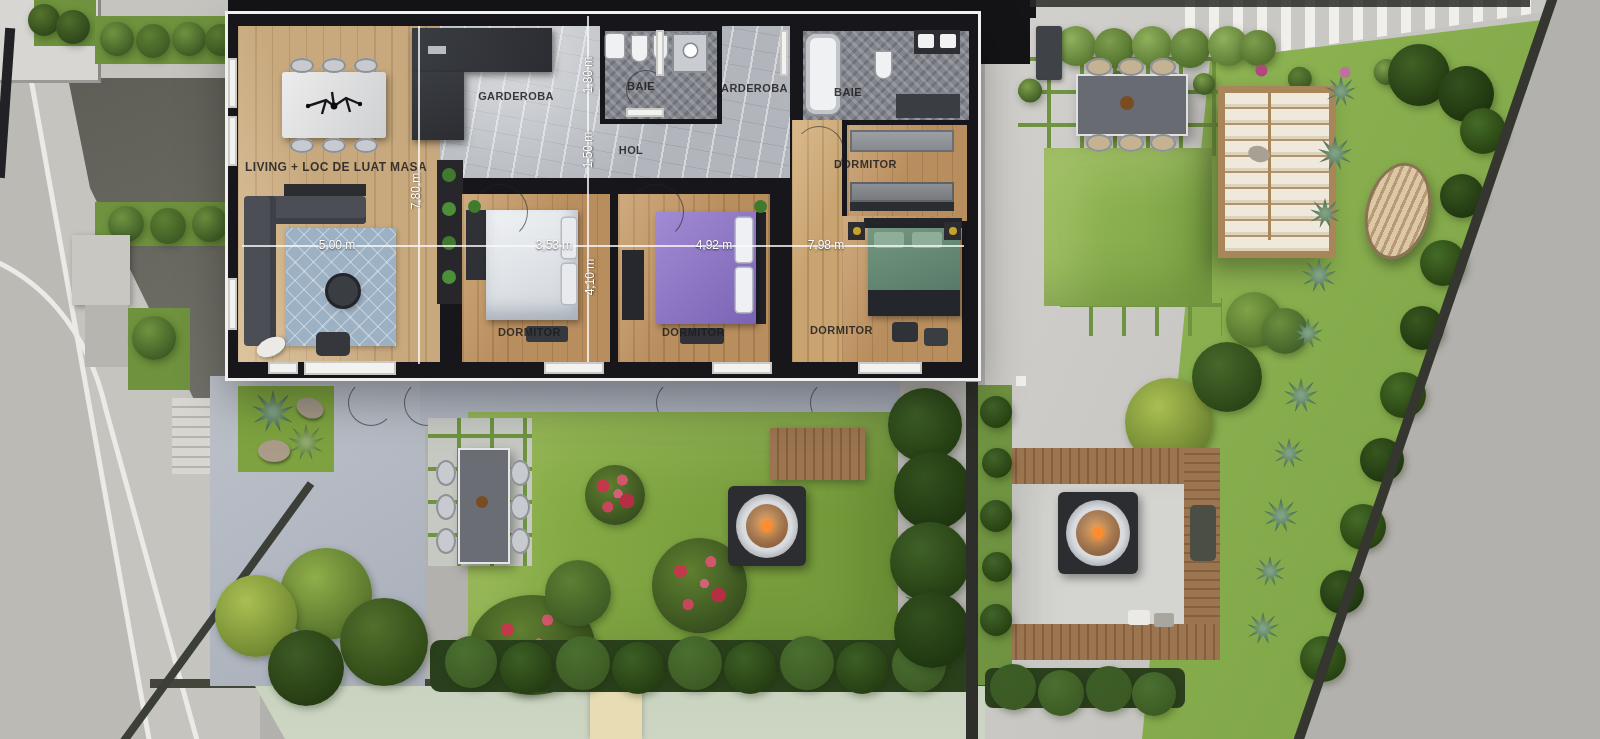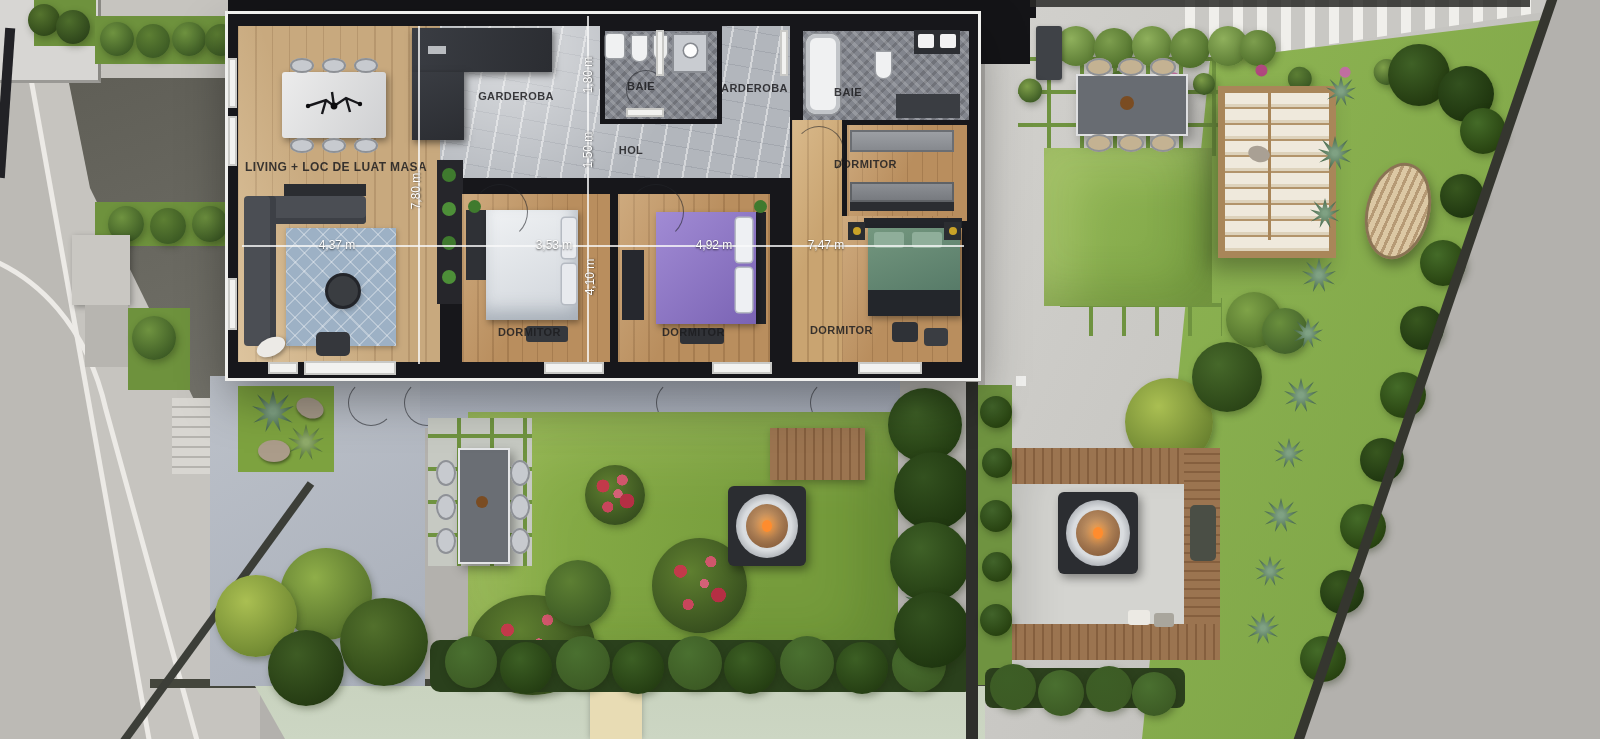--- a/index.html
+++ b/index.html
@@ -343,19 +343,19 @@
     <div class="win" style="left:428px;top:16px;width:8px;height:46px;"></div>
     <div class="win" style="left:552px;top:16px;width:8px;height:46px;"></div>
 
     <div class="dline" style="left:190px;top:12px;width:2px;height:338px;"></div>
     <div class="dline" style="left:359px;top:2px;width:2px;height:346px;"></div>
     <div class="dline" style="left:14px;top:231px;width:722px;height:2px;"></div>
     <div class="dim vdim" style="left:158px;top:170px;width:60px;">7,80 m</div>
     <div class="dim vdim" style="left:330px;top:54px;width:60px;">1,80 m</div>
     <div class="dim vdim" style="left:330px;top:129px;width:60px;">1,50 m</div>
     <div class="dim vdim" style="left:332px;top:256px;width:60px;">4,10 m</div>
-    <div class="dim" style="left:59px;top:224px;width:100px;">4,37 m</div>
+    <div class="dim" style="left:59px;top:224px;width:100px;">5,00 m</div>
     <div class="dim" style="left:276px;top:224px;width:100px;">3,53 m</div>
     <div class="dim" style="left:436px;top:224px;width:100px;">4,92 m</div>
-    <div class="dim" style="left:548px;top:224px;width:100px;">7,47 m</div>
+    <div class="dim" style="left:548px;top:224px;width:100px;">7,98 m</div>
   </div>
 
 </div>
 
 </body></html>

